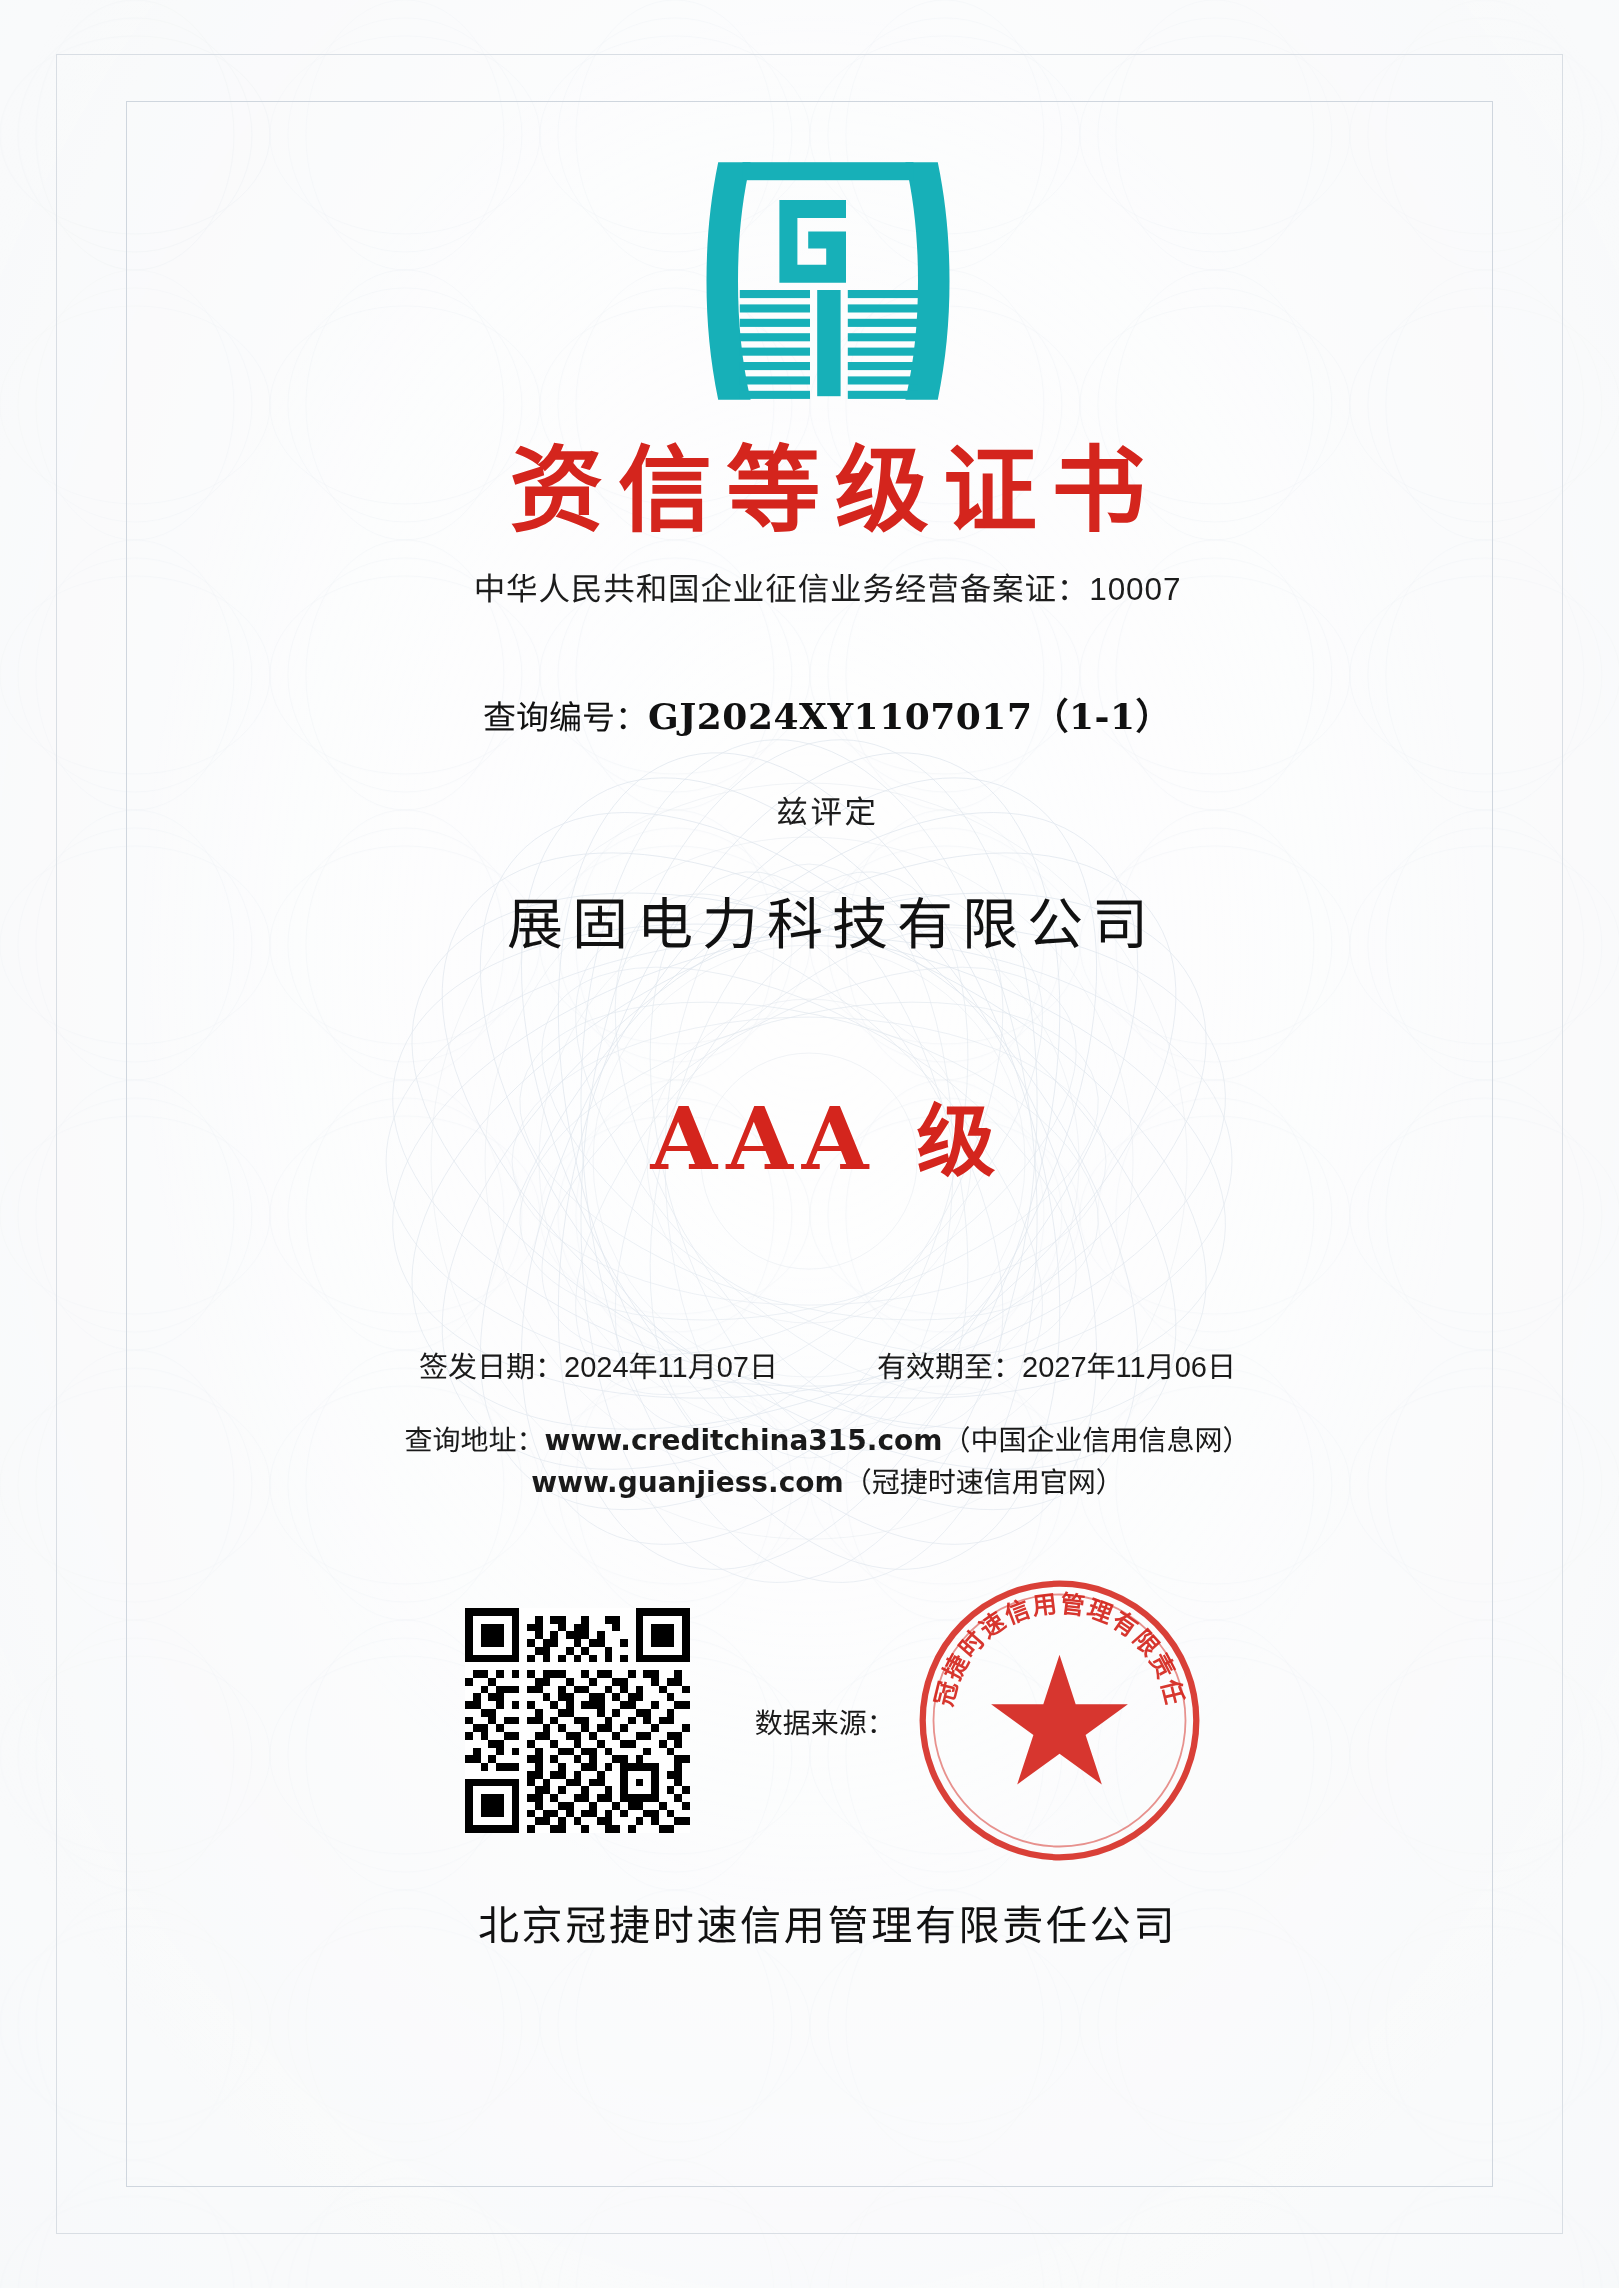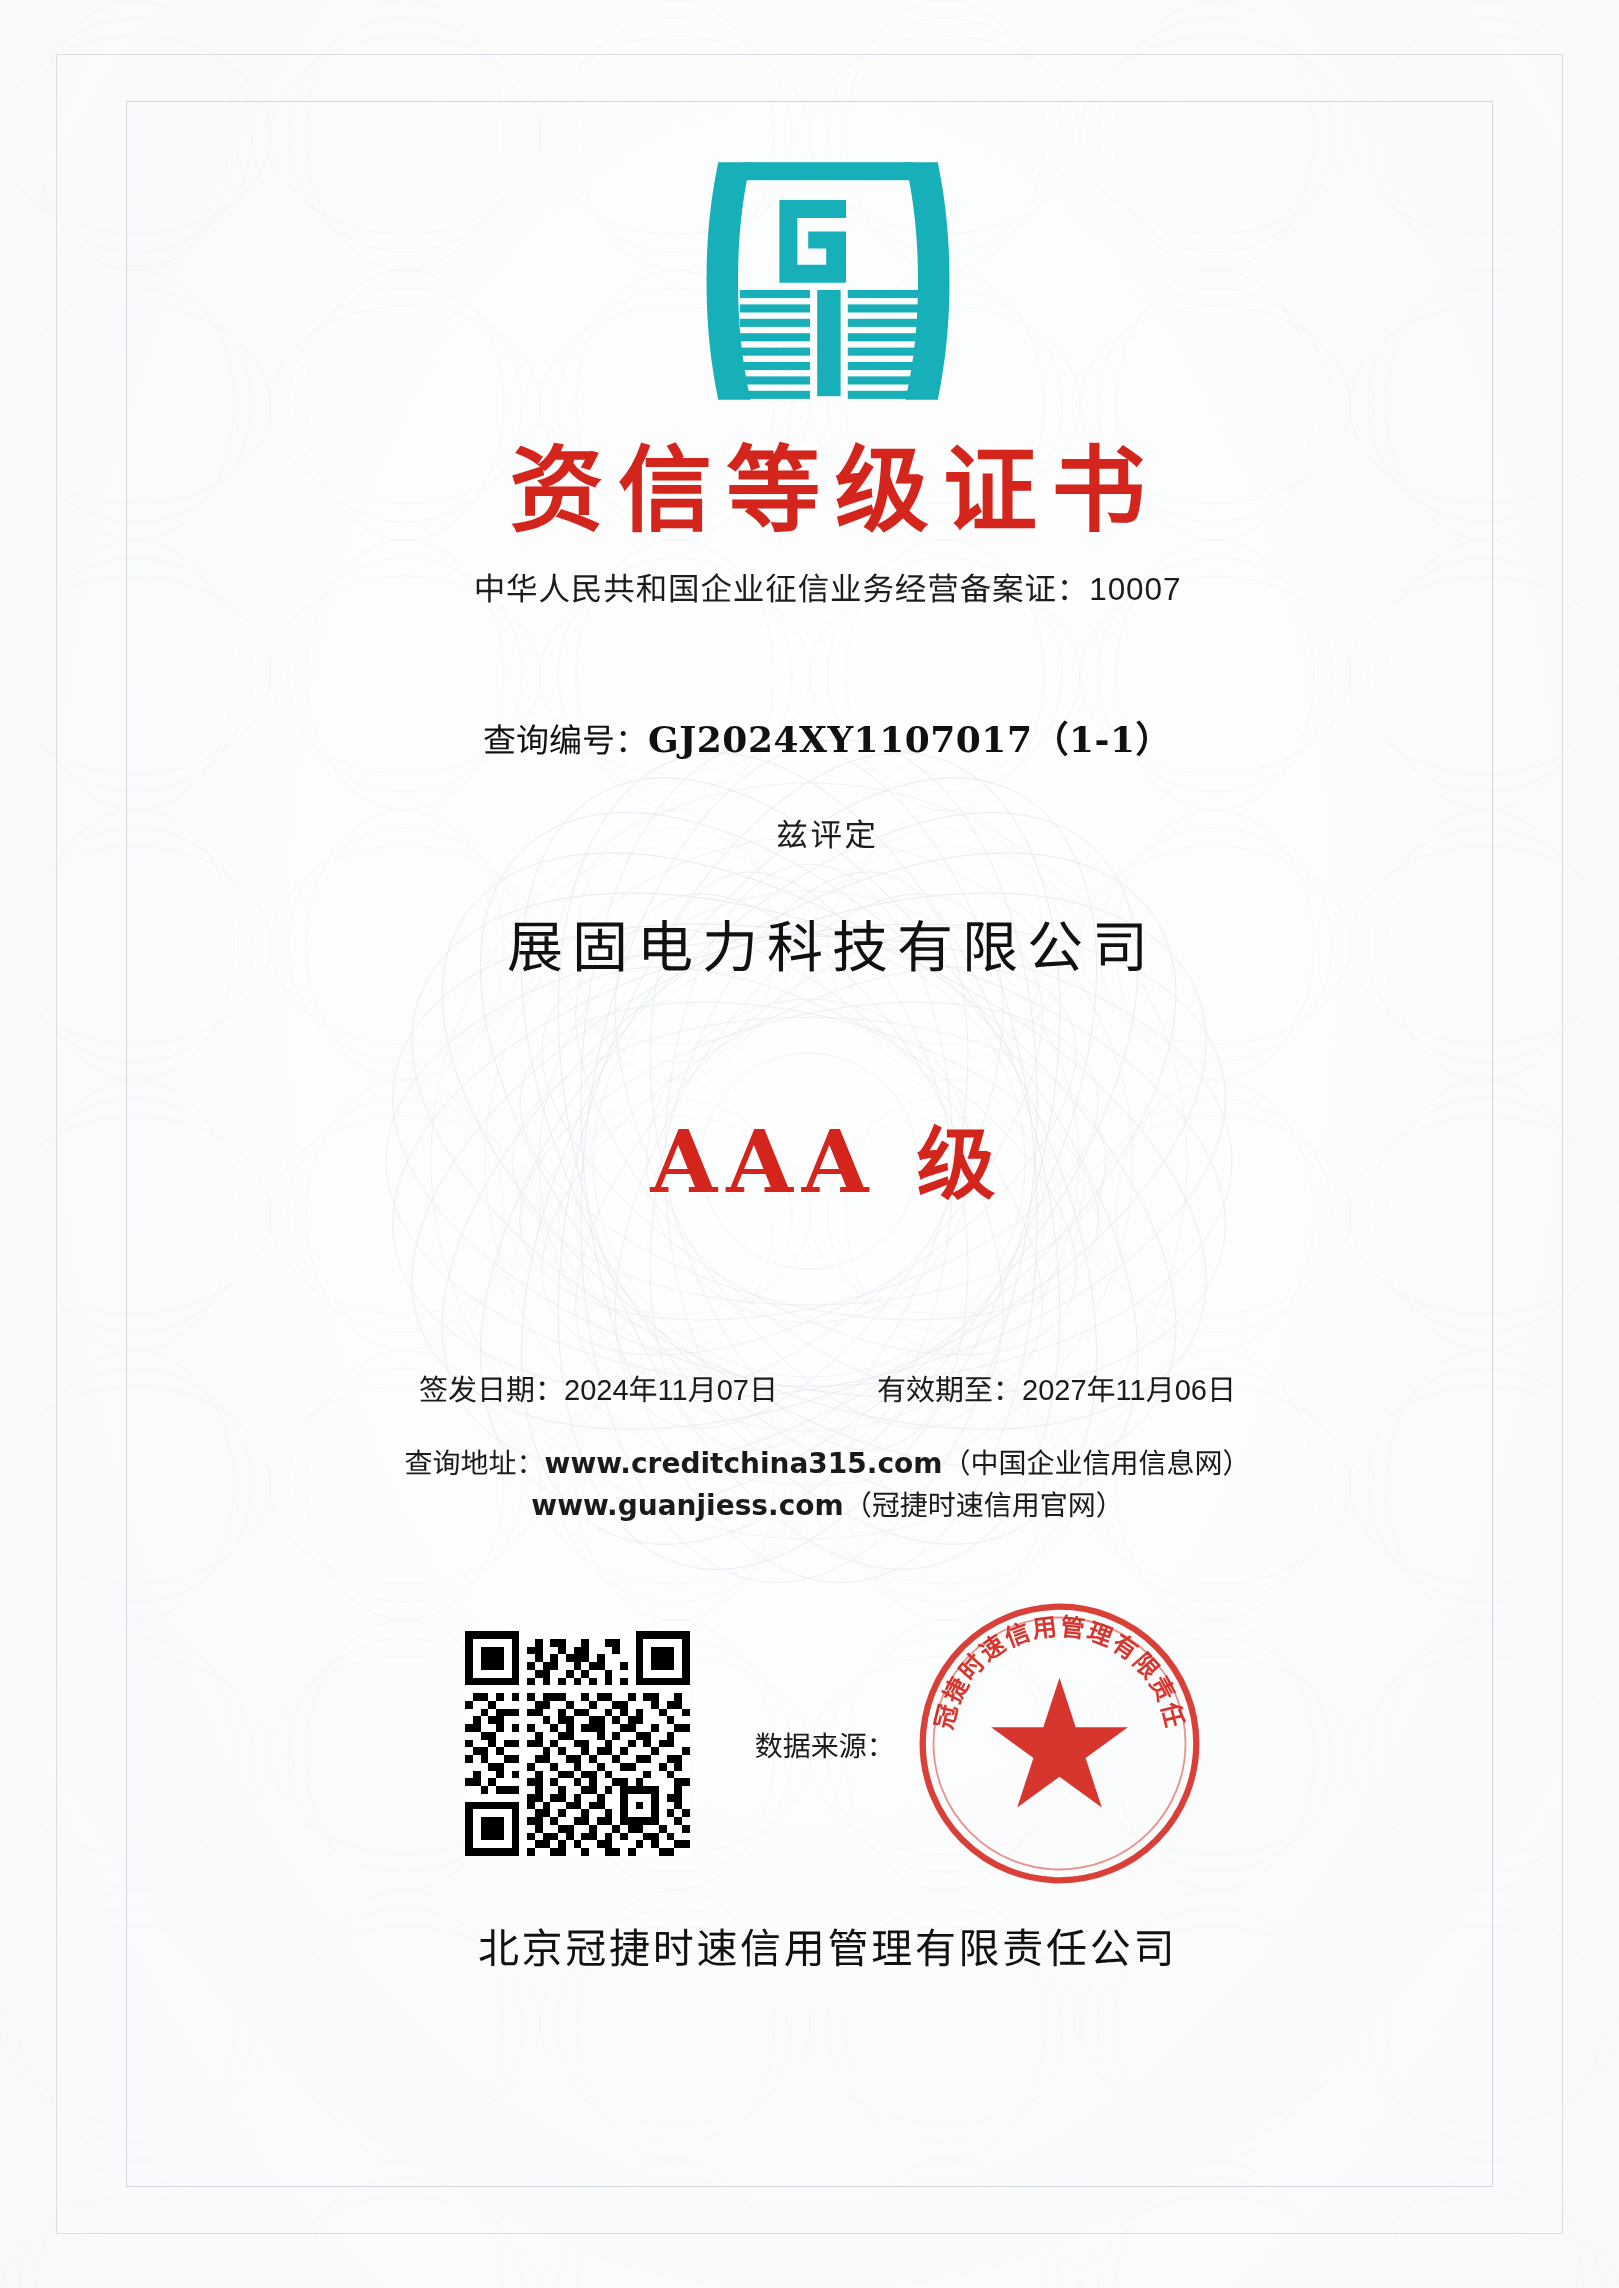--- a/index.html
+++ b/index.html
@@ -90,21 +90,21 @@
     margin-top: 23.4px;
     font-size: 31.5px;
     color: #1c1c1c;
     letter-spacing: 0.9px;
     font-family: "Liberation Sans", sans-serif;
     white-space: nowrap;
   }
 
   
   .query-line {
-    margin-top: 101px;
+    margin-top: 78px;
     font-size: 35px;
     color: #111111;
     letter-spacing: 0px;
     white-space: nowrap;
     font-family: "Liberation Sans", sans-serif;
   }
   .query-line .label { font-size: 33px; }
   .query-line .value {
     font-family: "DejaVu Serif", "Liberation Serif", serif;
     font-weight: bold;

